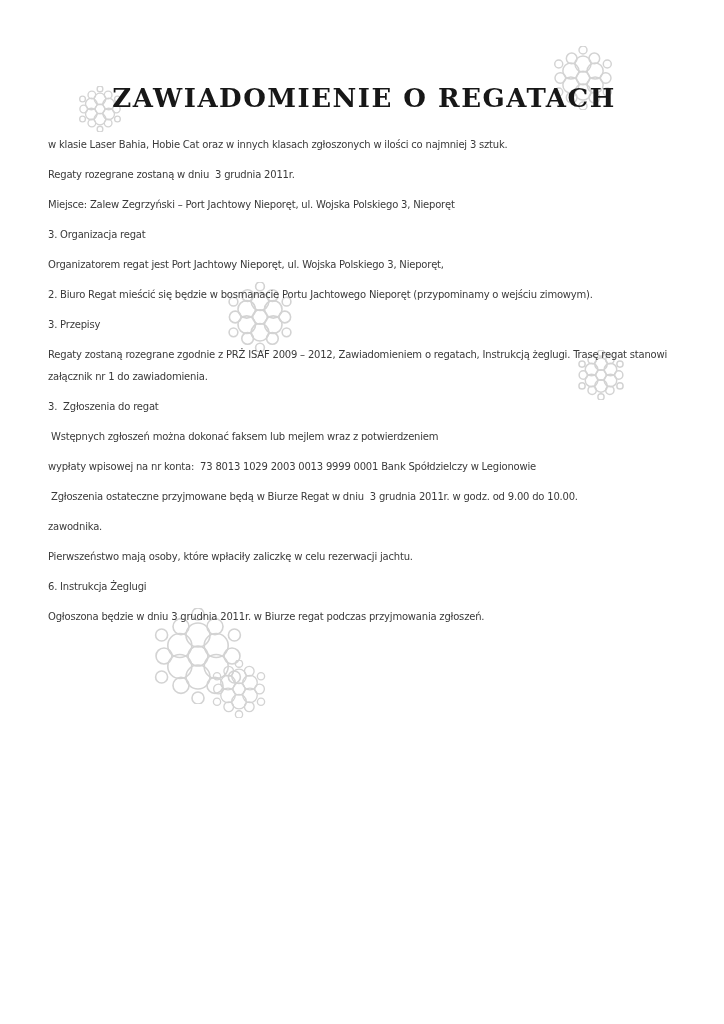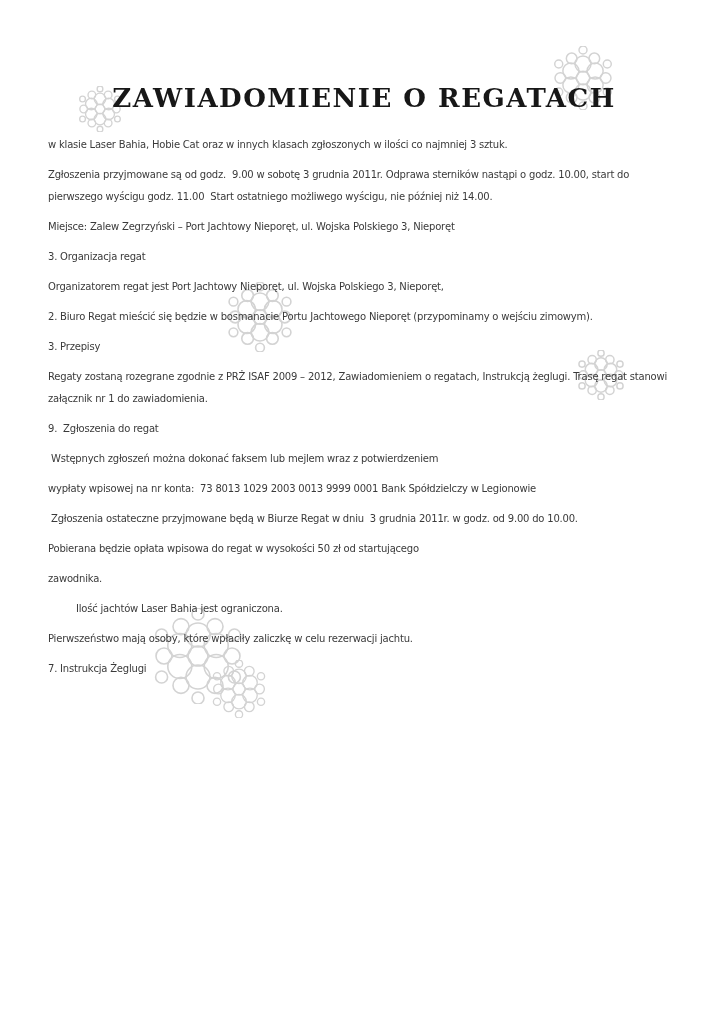--- a/index.html
+++ b/index.html
@@ -110,31 +110,30 @@
   <div class="flake flake-md" style="left:210px; top:660px; width:58px; height:58px;">
     <svg viewBox="0 0 48 48">
         <use href="#flake-shape"></use>
       </svg>
   </div>
 
   <div class="content">
     <h1 class="doc-title">ZAWIADOMIENIE O REGATACH</h1>
 
     <p class="doc-par">w klasie Laser Bahia, Hobie Cat oraz w innych klasach zgłoszonych w ilości co najmniej 3 sztuk.</p>
-    <p class="doc-par">Zgłoszenia przyjmowane są od godz.  9.00 w sobotę 3 grudnia 2011r. Odprawa sterników nastąpi o godz. 10.00, start do pierwszego wyścigu godz. 11.00  Start ostatniego możliwego wyścigu, nie później niż 14.00.</p>
+    <p class="doc-par">Regaty rozegrane zostaną w dniu  3 grudnia 2011r.</p>
     <p class="doc-par">Miejsce: Zalew Zegrzyński – Port Jachtowy Nieporęt, ul. Wojska Polskiego 3, Nieporęt</p>
     <p class="doc-par">3. Organizacja regat</p>
     <p class="doc-par">Organizatorem regat jest Port Jachtowy Nieporęt, ul. Wojska Polskiego 3, Nieporęt,</p>
     <p class="doc-par">2. Biuro Regat mieścić się będzie w bosmanacie Portu Jachtowego Nieporęt (przypominamy o wejściu zimowym).</p>
     <p class="doc-par">3. Przepisy</p>
     <p class="doc-par">Regaty zostaną rozegrane zgodnie z PRŻ ISAF 2009 – 2012, Zawiadomieniem o regatach, Instrukcją żeglugi. Trasę regat stanowi załącznik nr 1 do zawiadomienia.</p>
-    <p class="doc-par">9.  Zgłoszenia do regat</p>
+    <p class="doc-par">3.  Zgłoszenia do regat</p>
     <p class="doc-par"> Wstępnych zgłoszeń można dokonać faksem lub mejlem wraz z potwierdzeniem</p>
     <p class="doc-par">wypłaty wpisowej na nr konta:  73 8013 1029 2003 0013 9999 0001 Bank Spółdzielczy w Legionowie</p>
     <p class="doc-par"> Zgłoszenia ostateczne przyjmowane będą w Biurze Regat w dniu  3 grudnia 2011r. w godz. od 9.00 do 10.00.</p>
-    <p class="doc-par">Pobierana będzie opłata wpisowa do regat w wysokości 50 zł od startującego</p>
     <p class="doc-par">zawodnika.</p>
-    <p class="doc-par indented">Ilość jachtów Laser Bahia jest ograniczona.</p>
     <p class="doc-par">Pierwszeństwo mają osoby, które wpłaciły zaliczkę w celu rezerwacji jachtu.</p>
-    <p class="doc-par">7. Instrukcja Żeglugi</p>
+    <p class="doc-par">6. Instrukcja Żeglugi</p>
+    <p class="doc-par">Ogłoszona będzie w dniu 3 grudnia 2011r. w Biurze regat podczas przyjmowania zgłoszeń.</p>
   </div>
 
 </div>
 
 </body></html>

